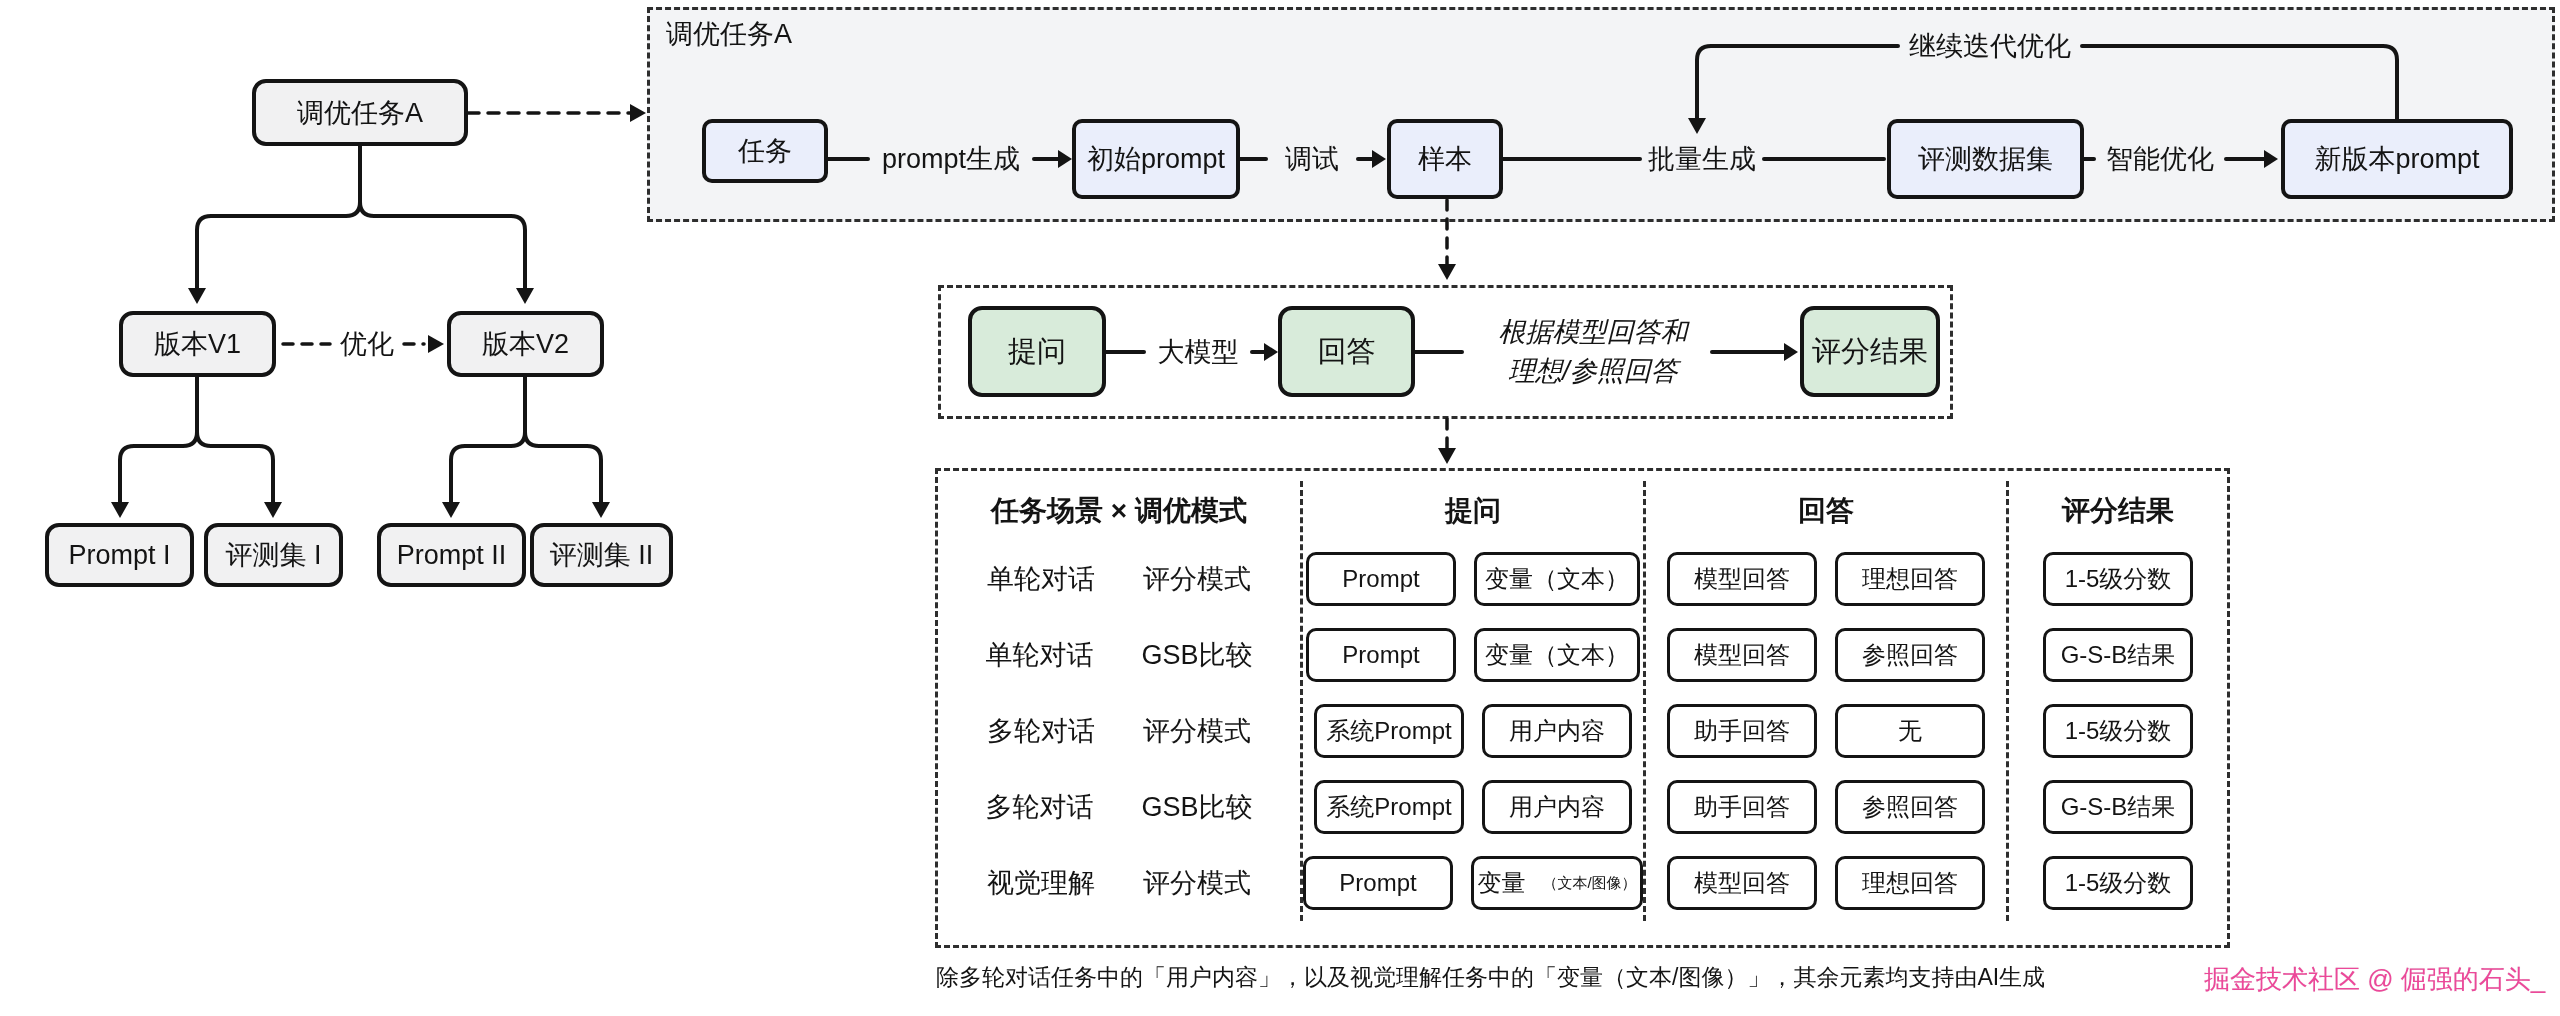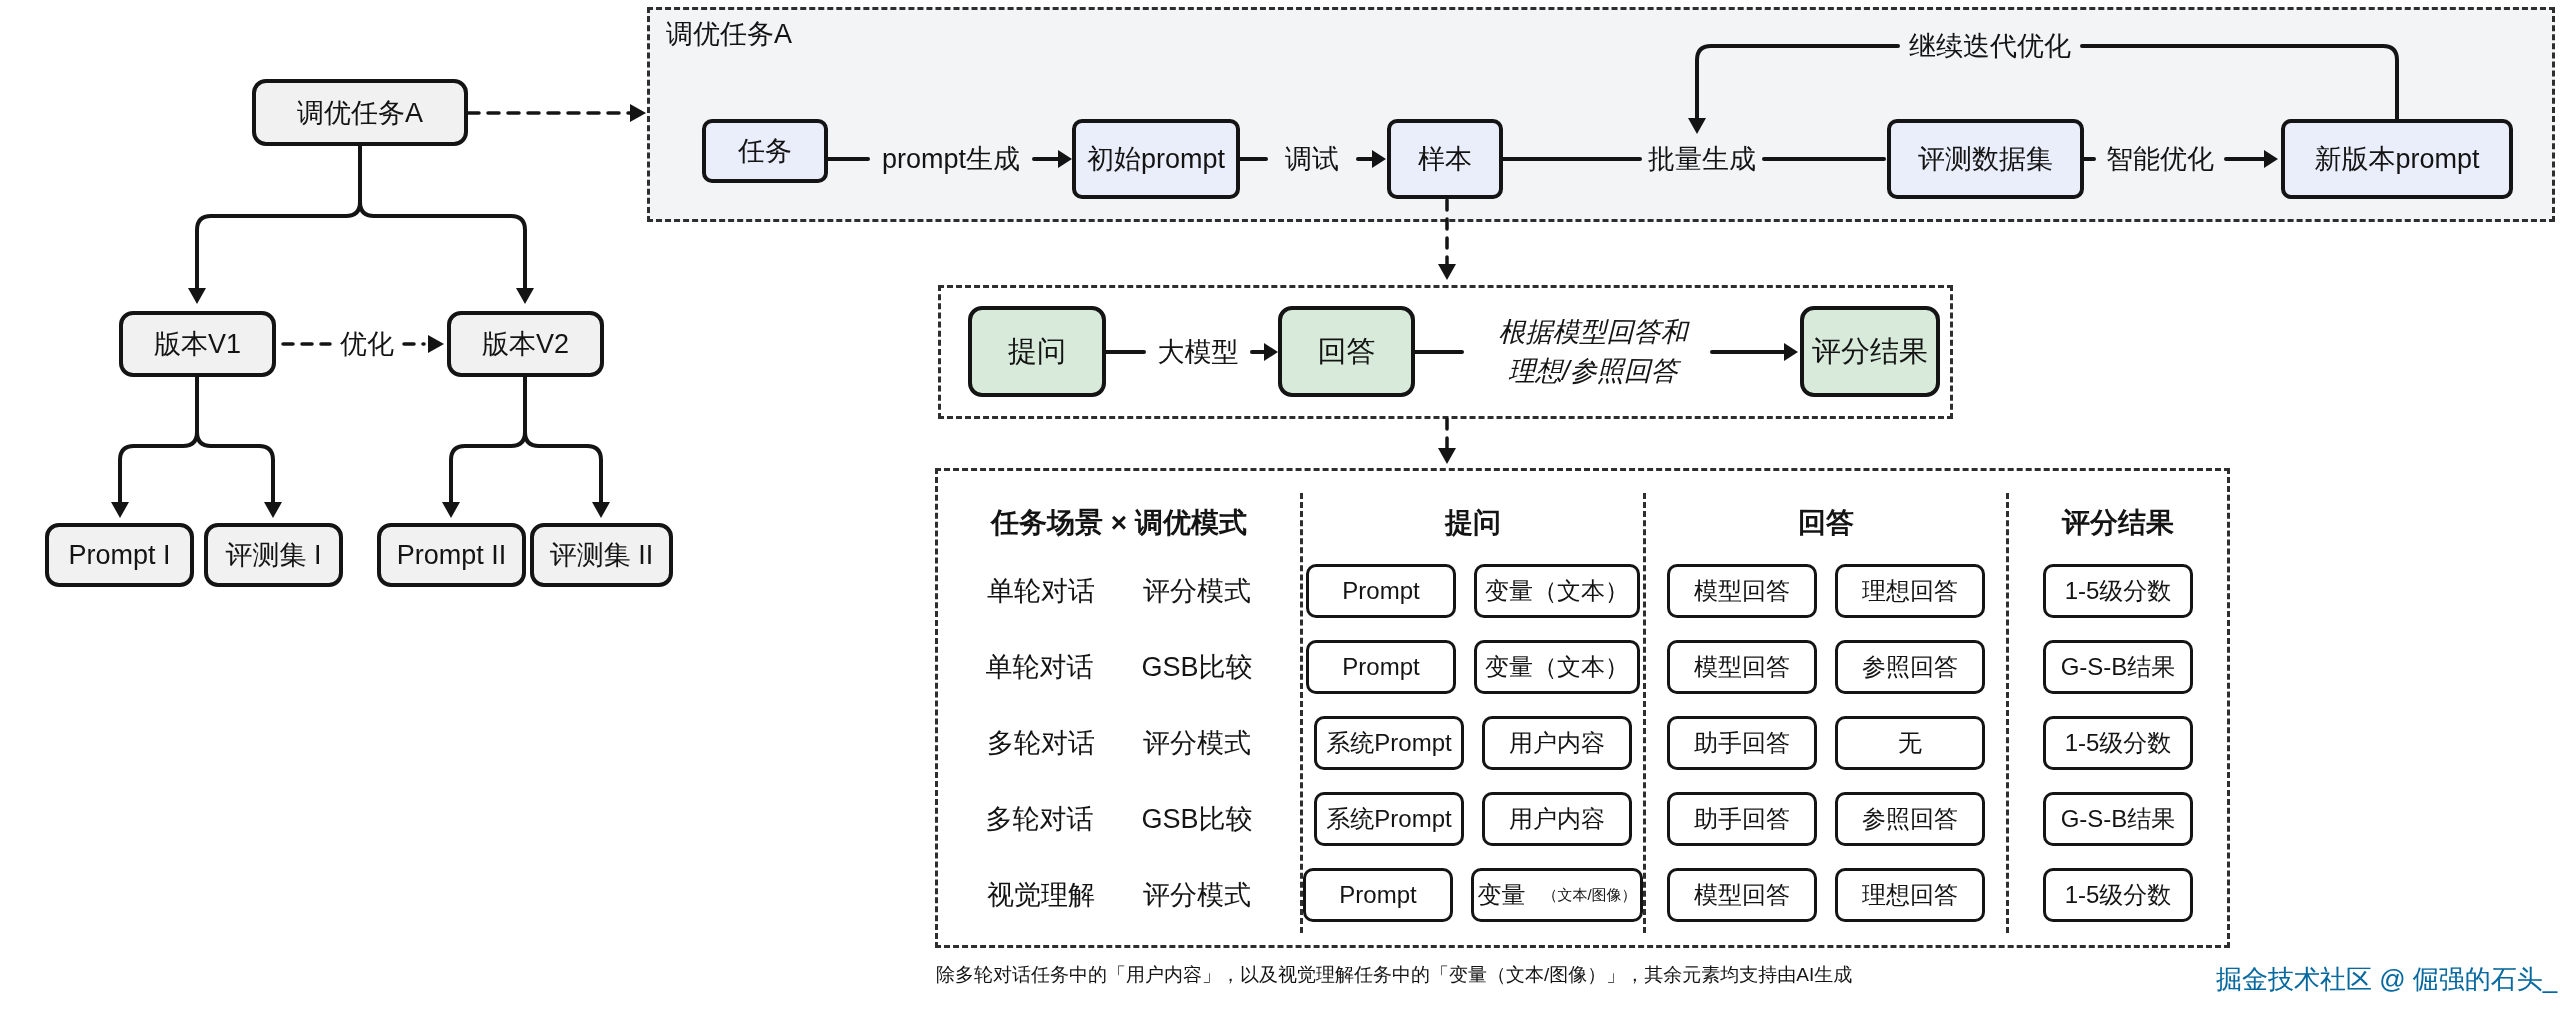--- a/index.html
+++ b/index.html
@@ -23,40 +23,40 @@
   .green{background:#d8ebda;border-radius:14px;font-size:29px}
   .edge-label{
     position:absolute;z-index:3;transform:translate(-50%,-50%);
     font-size:27px;white-space:nowrap;
   }
   .basis{
     position:absolute;z-index:3;text-align:center;
     font-size:27px;line-height:39px;width:250px;font-style:italic;
   }
   
-  .matrix{display:flex;align-items:center;padding-top:10px;z-index:1}
+  .matrix{display:flex;align-items:flex-start;padding-top:10px;z-index:1}
   .mcol{display:flex;flex-direction:column;align-items:center;box-sizing:border-box}
   .col-scene{width:362px}
   .col-ask{width:343px;border-left:3px dashed #2e2e2e}
   .col-ans{width:363px;border-left:3px dashed #2e2e2e}
   .col-score{width:221px;border-left:3px dashed #2e2e2e}
   .mhead{height:60px;display:flex;align-items:center;justify-content:center;font-weight:bold;font-size:28px;white-space:nowrap}
   .mrow{height:76px;width:100%;display:flex;align-items:center;justify-content:center;gap:18px}
   .scene-row{gap:48px;font-size:27px;white-space:nowrap}
   .mbox{
     border:3px solid #141414;border-radius:10px;background:#fff;
     height:54px;min-width:150px;padding:0 8px;box-sizing:border-box;
     display:flex;align-items:center;justify-content:center;
     font-size:24px;white-space:nowrap;
   }
   .small{font-size:15px;margin-left:17px}
-  .footnote{position:absolute;left:936px;top:962px;font-size:19px;z-index:3;white-space:nowrap}
+  .footnote{position:absolute;left:936px;top:962px;font-size:23px;z-index:3;white-space:nowrap}
   .watermark{
     position:absolute;left:2204px;top:962px;font-size:26px;z-index:3;white-space:nowrap;
-    color:#0369a1;text-shadow:2px 2px 0 #ffffff,0 0 1px rgba(0,0,0,.15);margin-left:12px;
+    color:#ec4899;text-shadow:2px 2px 0 #ffffff,0 0 1px rgba(0,0,0,.15);
   }
 </style>
 </head>
 <body>
 
 <div class="container pipeline-bg" style="left:647px;top:7px;width:1908px;height:215px">
   <div class="container-label">调优任务A</div>
 </div>
 
 <div class="container white-bg" style="left:938px;top:285px;width:1015px;height:134px"></div>

